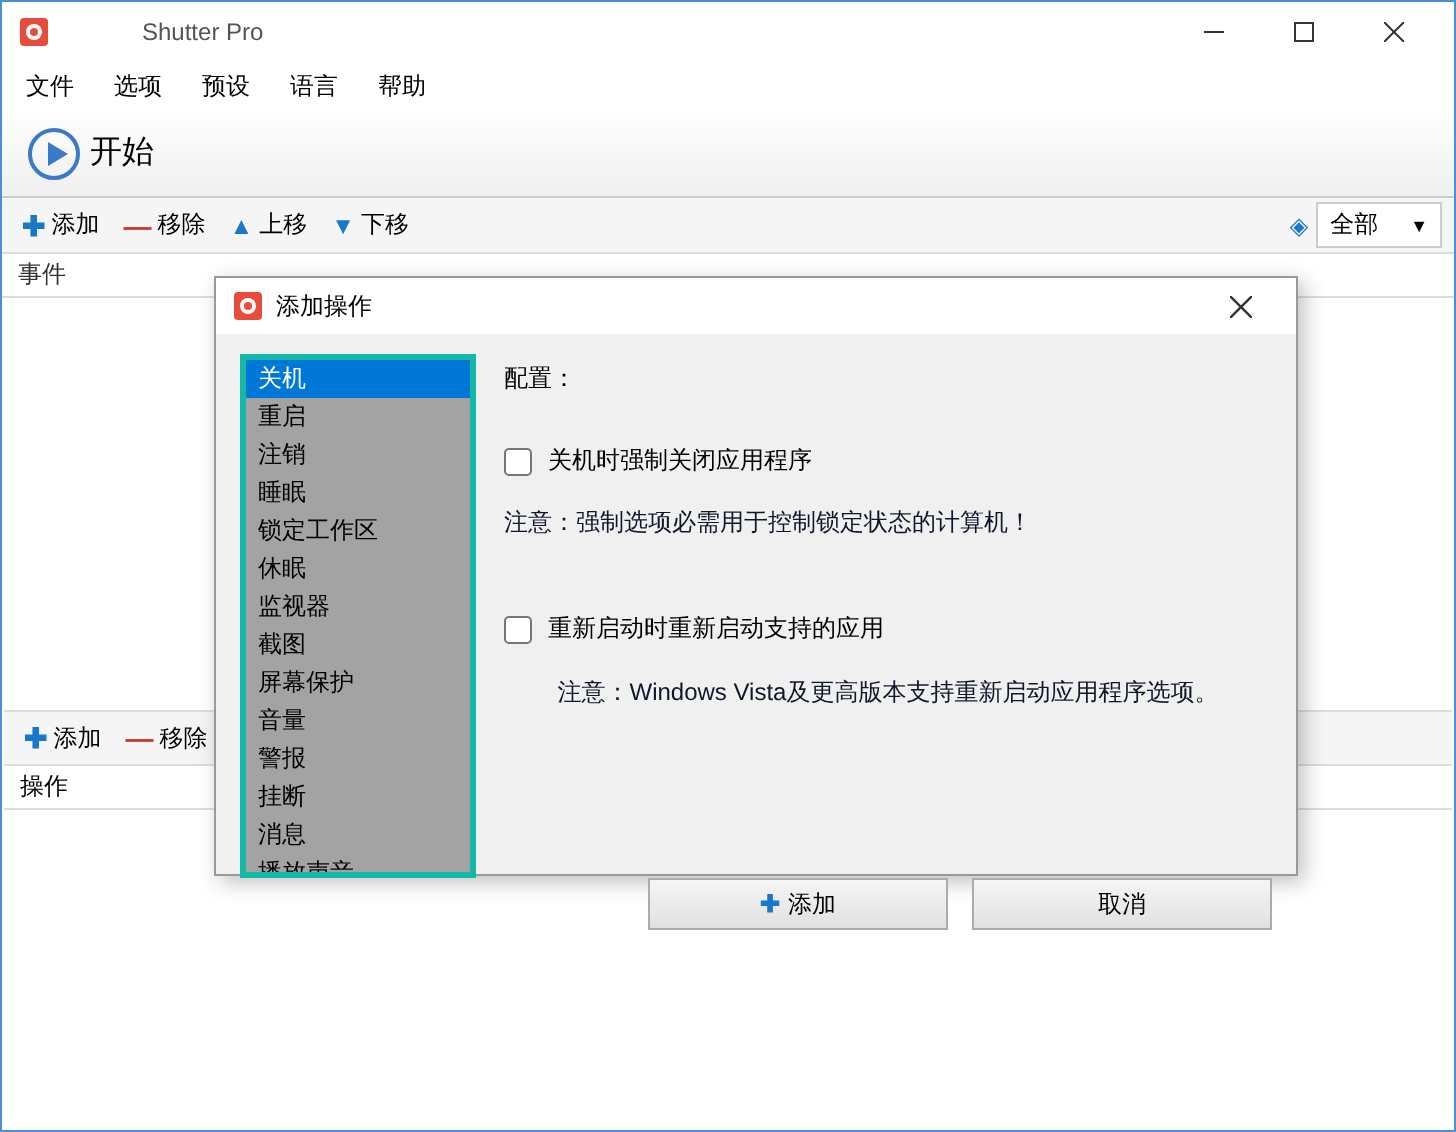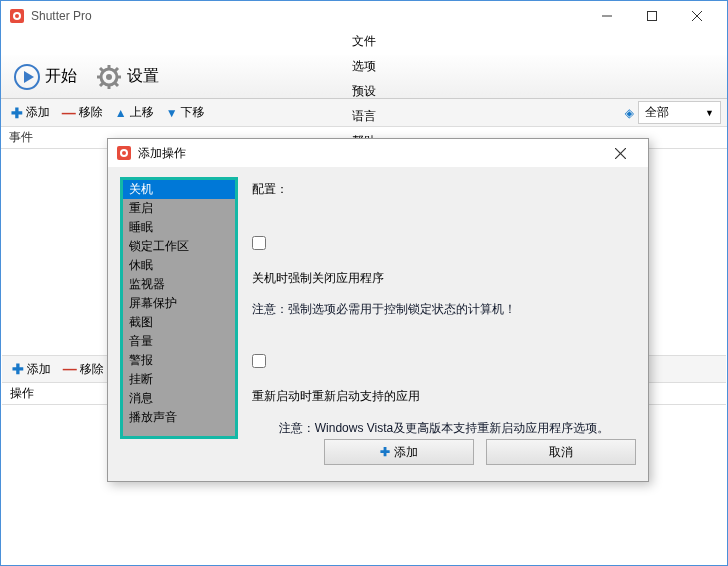--- a/index.html
+++ b/index.html
@@ -1,65 +1,65 @@
 <!DOCTYPE html>
 <html><head>
 <meta charset="utf-8">
 <style>
   * { box-sizing: border-box; margin: 0; padding: 0; }
   body { font-family: "Microsoft YaHei", "Segoe UI", sans-serif; font-size: 12px; background: #fff; width: 728px; height: 566px; overflow: hidden; position: relative; }
   
   
   .main-window { width: 728px; height: 566px; border: 1px solid #4a90d9; position: absolute; top: 0; left: 0; background: #fff; }
-  .title-bar { height: 30px; background: #fff; display: flex; align-items: center; padding: 0 8px; }
+  .title-bar { height: 30px; background: #fff; display: flex; align-items: center; padding: 0 8px; gap: 40px; }
   .title-bar .app-icon { width: 16px; height: 16px; margin-right: 6px; }
   .title-bar .title { flex: 1; font-size: 12px; color: #555; }
   .win-btns { display: flex; gap: 0; }
   .win-btn { width: 45px; height: 28px; display: flex; align-items: center; justify-content: center; color: #333; font-size: 14px; }
   .win-btn svg { stroke: #333; }
   
-  .menu-bar { height: 24px; display: flex; align-items: center; padding: 0 4px; gap: 4px; flex-direction: column; }
+  .menu-bar { height: 24px; display: flex; align-items: center; padding: 0 4px; gap: 4px; }
   .menu-item { padding: 2px 8px; font-size: 12px; }
   
   .tool-bar { height: 44px; display: flex; align-items: center; padding: 0 4px; gap: 2px; background: linear-gradient(#fefefe, #f0f0f0); border-bottom: 1px solid #ccc; }
   .tool-btn { display: flex; align-items: center; gap: 4px; padding: 4px 8px; font-size: 16px; }
   .tool-icon { width: 28px; height: 28px; display: inline-flex; align-items: center; justify-content: center; }
   
   .sub-toolbar { height: 28px; display: flex; align-items: center; padding: 0 6px; gap: 4px; background: #f5f5f5; border-bottom: 1px solid #ddd; }
   .sub-btn { display: inline-flex; align-items: center; gap: 3px; padding: 2px 4px; font-size: 12px; }
   .plus { color: #1878c9; font-weight: bold; font-size: 14px; }
   .minus { color: #c93a2a; font-weight: bold; font-size: 14px; }
   .arrow-up { color: #1878c9; font-weight: bold; }
   .arrow-down { color: #1878c9; font-weight: bold; }
   .spacer { flex: 1; }
-  .filter-sel { display: inline-flex; align-items: center; gap: 20px; padding: 2px 6px; background: #fff; border: 1px solid #ccc; font-size: 12px; }
+  .filter-sel { display: inline-flex; align-items: center; gap: 0; padding: 2px 6px; background: #fff; border: 1px solid #ccc; font-size: 12px; }
   
   .columns-header { height: 22px; background: #fff; border-bottom: 1px solid #ddd; display: flex; align-items: center; padding: 0 8px; font-size: 12px; color: #333; }
   
   .content-area { position: relative; height: 350px; }
   .placeholder-text { position: absolute; width: 100%; text-align: center; top: 340px; color: #3344cc; font-size: 18px; font-family: SimSun, serif; }
   
   .bottom-toolbar { height: 28px; display: flex; align-items: center; padding: 0 6px; gap: 4px; background: #f5f5f5; border-top: 1px solid #ddd; border-bottom: 1px solid #ddd; position: absolute; top: 354px; left: 1px; right: 1px; }
   .bottom-header { height: 22px; background: #fff; border-bottom: 1px solid #ddd; display: flex; align-items: center; padding: 0 8px; font-size: 12px; position: absolute; top: 382px; left: 1px; right: 1px; }
   
   
-  .dialog { position: absolute; top: 138px; left: 107px; width: 542px; height: 344px; background: #f0f0f0; border: 1px solid #999; box-shadow: 3px 3px 10px rgba(0,0,0,0.25); }
+  .dialog { position: absolute; top: 138px; left: 107px; width: 542px; height: 300px; background: #f0f0f0; border: 1px solid #999; box-shadow: 3px 3px 10px rgba(0,0,0,0.25); }
   .dlg-title { height: 28px; background: #fff; display: flex; align-items: center; padding: 0 8px; }
   .dlg-title .app-icon { width: 16px; height: 16px; margin-right: 6px; }
   .dlg-title .title { flex: 1; font-size: 12px; }
   .dlg-close { width: 40px; height: 26px; display: flex; align-items: center; justify-content: center; font-size: 16px; }
   
   .dlg-body { display: flex; padding: 10px 12px 0 12px; height: 272px; gap: 14px; }
   .action-list { width: 118px; background: #a3a3a3; border: 3px solid #14b8a6; overflow-y: auto; font-size: 12px; }
   .action-list .item { padding: 1px 6px; white-space: nowrap; }
   .action-list .item.selected { background: #0078d7; color: #fff; }
   
   .config-panel { flex: 1; font-size: 12px; padding-top: 4px; }
-  .config-title { margin-bottom: 38px; }
-  .checkbox-row { display: flex; align-items: flex-start; gap: 20px; margin-bottom: 14px; flex-direction: column; }
+  .config-title { margin-bottom: 24px; }
+  .checkbox-row { display: flex; align-items: center; gap: 8px; margin-bottom: 14px; }
   .checkbox-row input { width: 14px; height: 14px; }
   .note { color: #0f172a; margin-bottom: 36px; }
   
   .dlg-buttons { display: flex; justify-content: flex-end; gap: 12px; padding: 0 12px 12px 0; }
   .dlg-btn { width: 150px; height: 26px; background: linear-gradient(#f5f5f5,#e1e1e1); border: 1px solid #acacac; font-size: 12px; display: flex; align-items: center; justify-content: center; gap: 4px; }
   
   .shutter-icon { display: inline-block; }
   
   
   .action-list::-webkit-scrollbar { width: 16px; }
@@ -109,39 +109,20 @@
 
   <div class="tool-bar">
     <div class="tool-btn">
       <span class="tool-icon">
         <svg width="28" height="28" viewBox="0 0 28 28">
             <circle cx="14" cy="14" r="12" fill="none" stroke="#3a7bc8" stroke-width="2"></circle>
             <polygon points="11,8 11,20 21,14" fill="#3a7bc8"></polygon>
           </svg>
       </span>
       <span>开始</span>
-    </div>
-    <div class="tool-btn">
-      <span class="tool-icon">
-        <svg width="28" height="28" viewBox="0 0 28 28">
-            <circle cx="14" cy="14" r="8" fill="none" stroke="#888" stroke-width="3"></circle>
-            <circle cx="14" cy="14" r="3" fill="#888"></circle>
-            <g stroke="#888" stroke-width="3">
-              <line x1="14" y1="2" x2="14" y2="6"></line>
-              <line x1="14" y1="22" x2="14" y2="26"></line>
-              <line x1="2" y1="14" x2="6" y2="14"></line>
-              <line x1="22" y1="14" x2="26" y2="14"></line>
-              <line x1="5" y1="5" x2="8" y2="8"></line>
-              <line x1="20" y1="20" x2="23" y2="23"></line>
-              <line x1="5" y1="23" x2="8" y2="20"></line>
-              <line x1="20" y1="8" x2="23" y2="5"></line>
-            </g>
-          </svg>
-      </span>
-      <span>设置</span>
     </div>
   </div>
 
   <div class="sub-toolbar">
     <span class="sub-btn">
         <span class="plus">✚</span>
         <span>添加</span>
       </span>
     <span class="sub-btn">
         <span class="minus">—</span>
@@ -202,26 +183,27 @@
           <line x1="0" y1="0" x2="11" y2="11" stroke="#333" stroke-width="1.2"></line>
           <line x1="11" y1="0" x2="0" y2="11" stroke="#333" stroke-width="1.2"></line>
         </svg>
     </div>
   </div>
 
   <div class="dlg-body">
     <div class="action-list" id="action-list">
         <div class="item selected">关机</div>
         <div class="item">重启</div>
+        <div class="item">注销</div>
         <div class="item">睡眠</div>
         <div class="item">锁定工作区</div>
         <div class="item">休眠</div>
         <div class="item">监视器</div>
+        <div class="item">截图</div>
         <div class="item">屏幕保护</div>
-        <div class="item">截图</div>
         <div class="item">音量</div>
         <div class="item">警报</div>
         <div class="item">挂断</div>
         <div class="item">消息</div>
         <div class="item">播放声音</div>
       </div>
     <div class="config-panel">
       <div class="config-title">配置：</div>
       <label class="checkbox-row">
         <input type="checkbox" style="">

